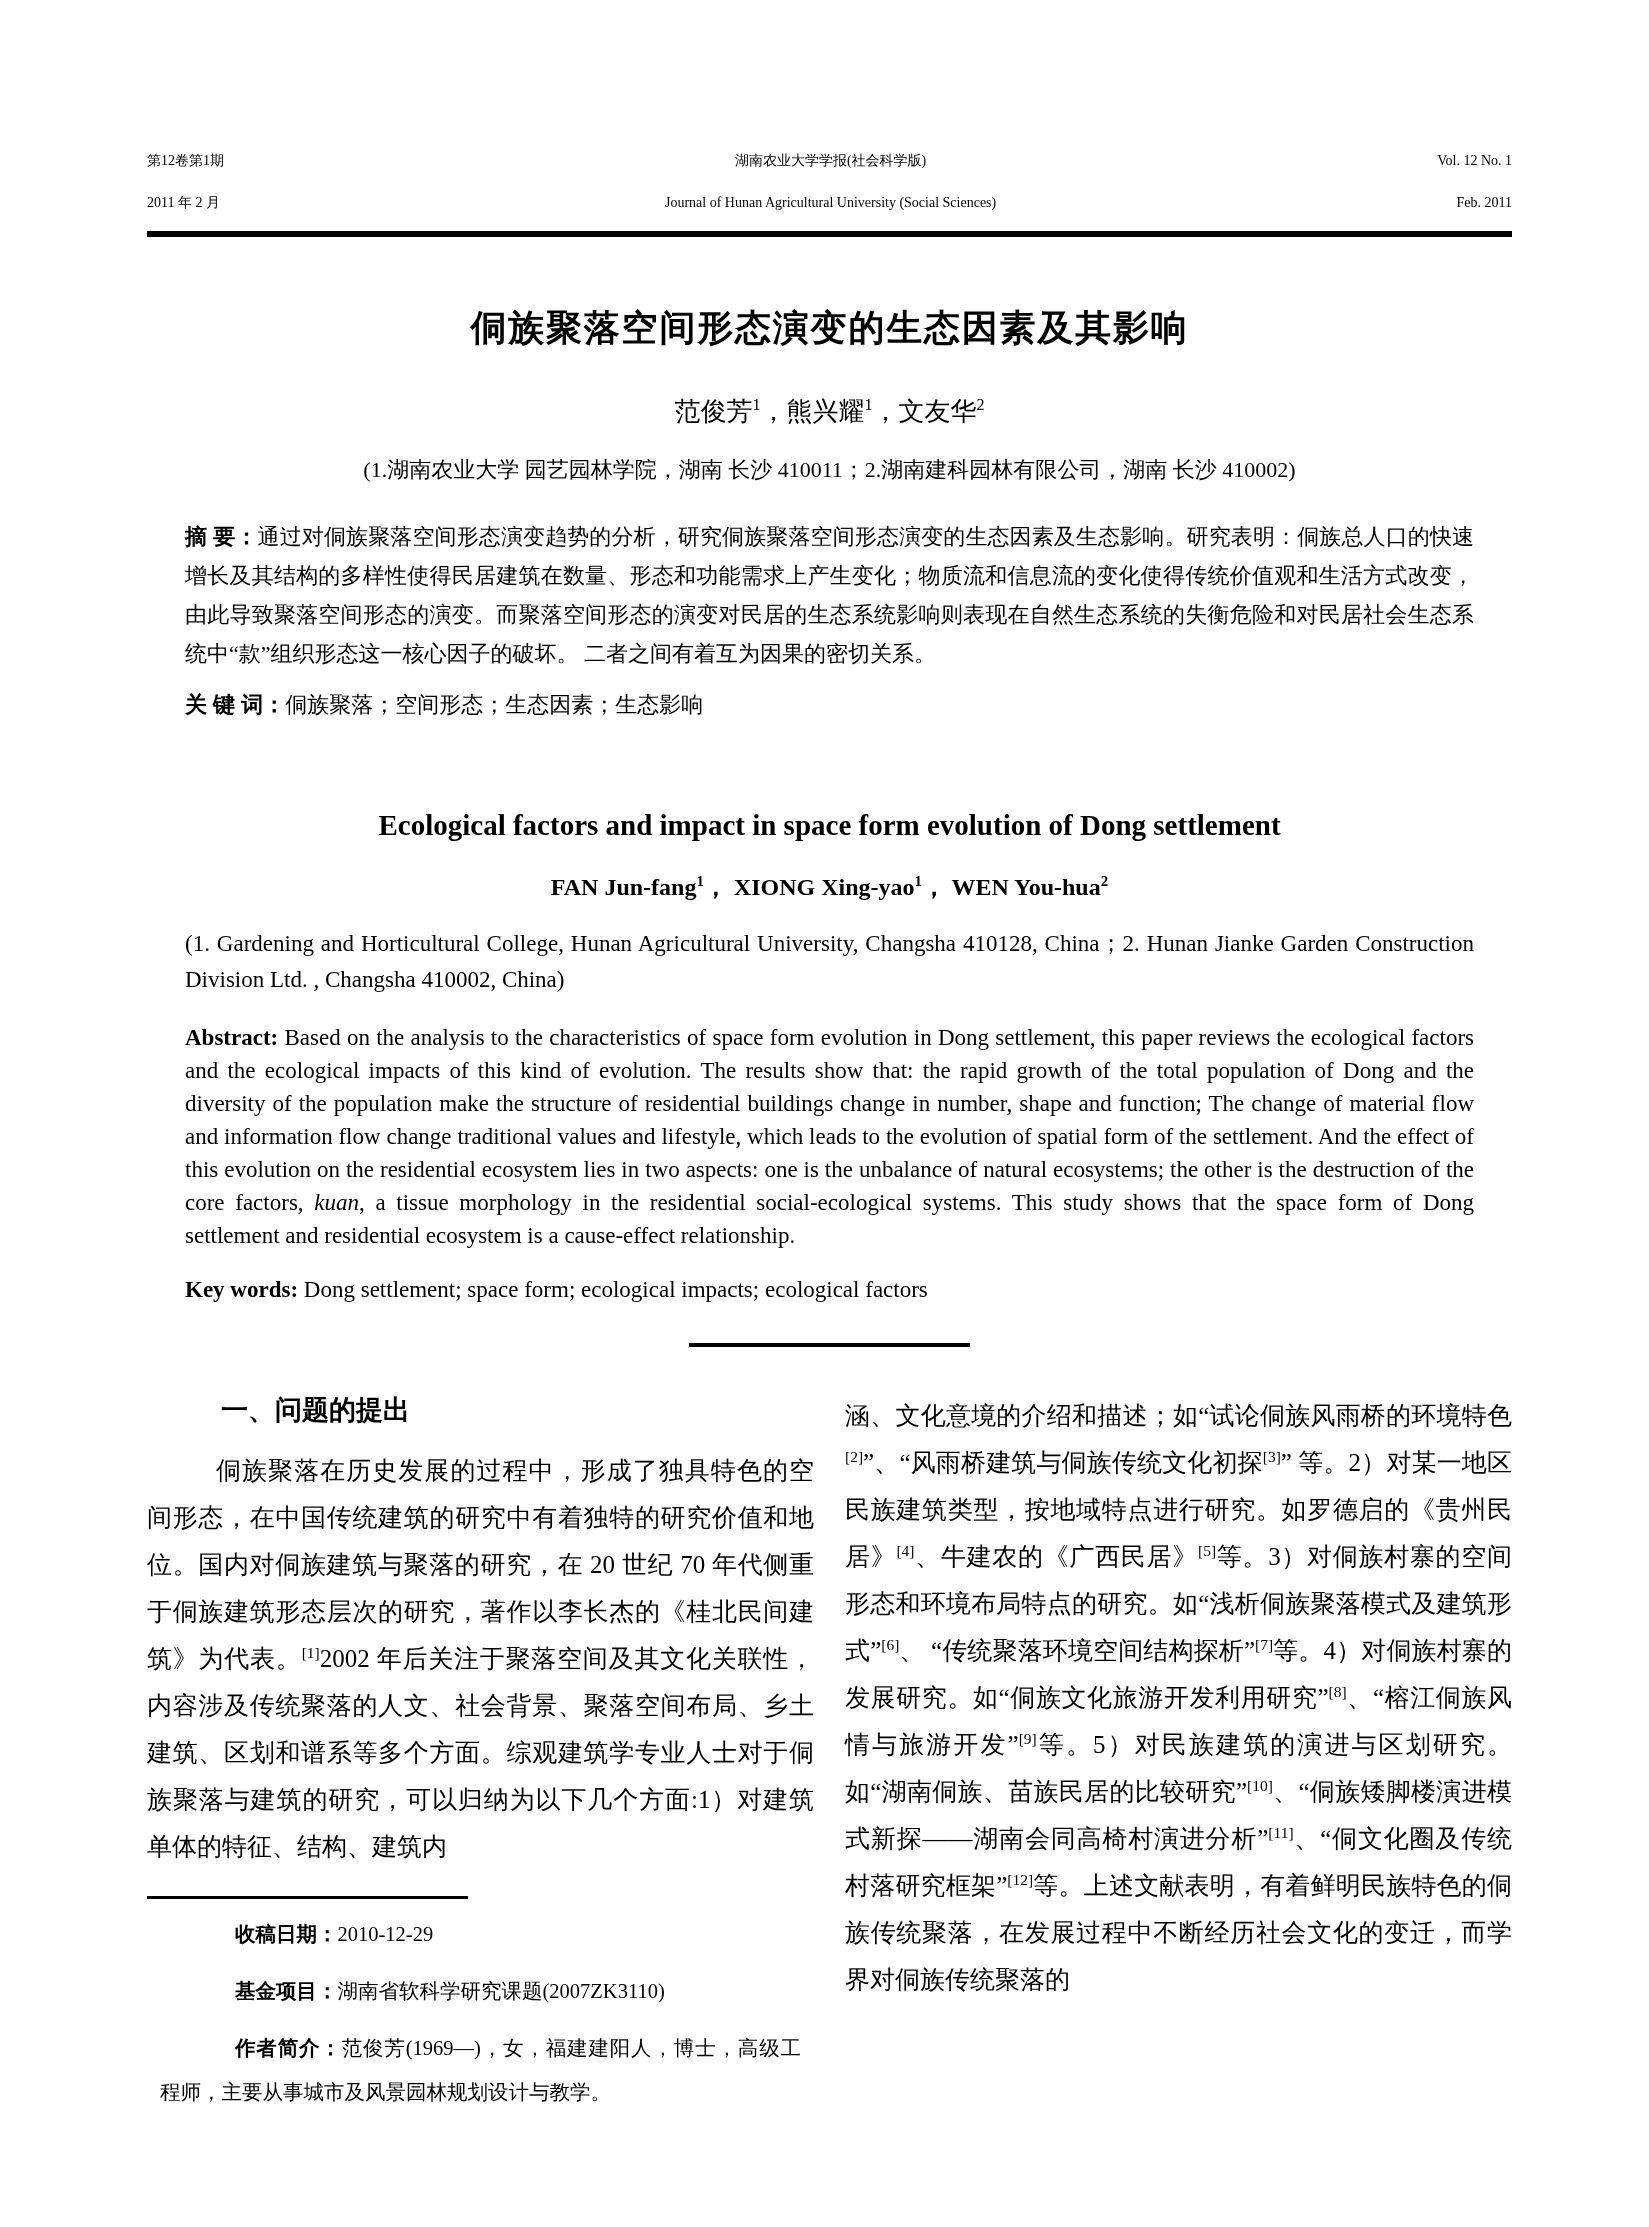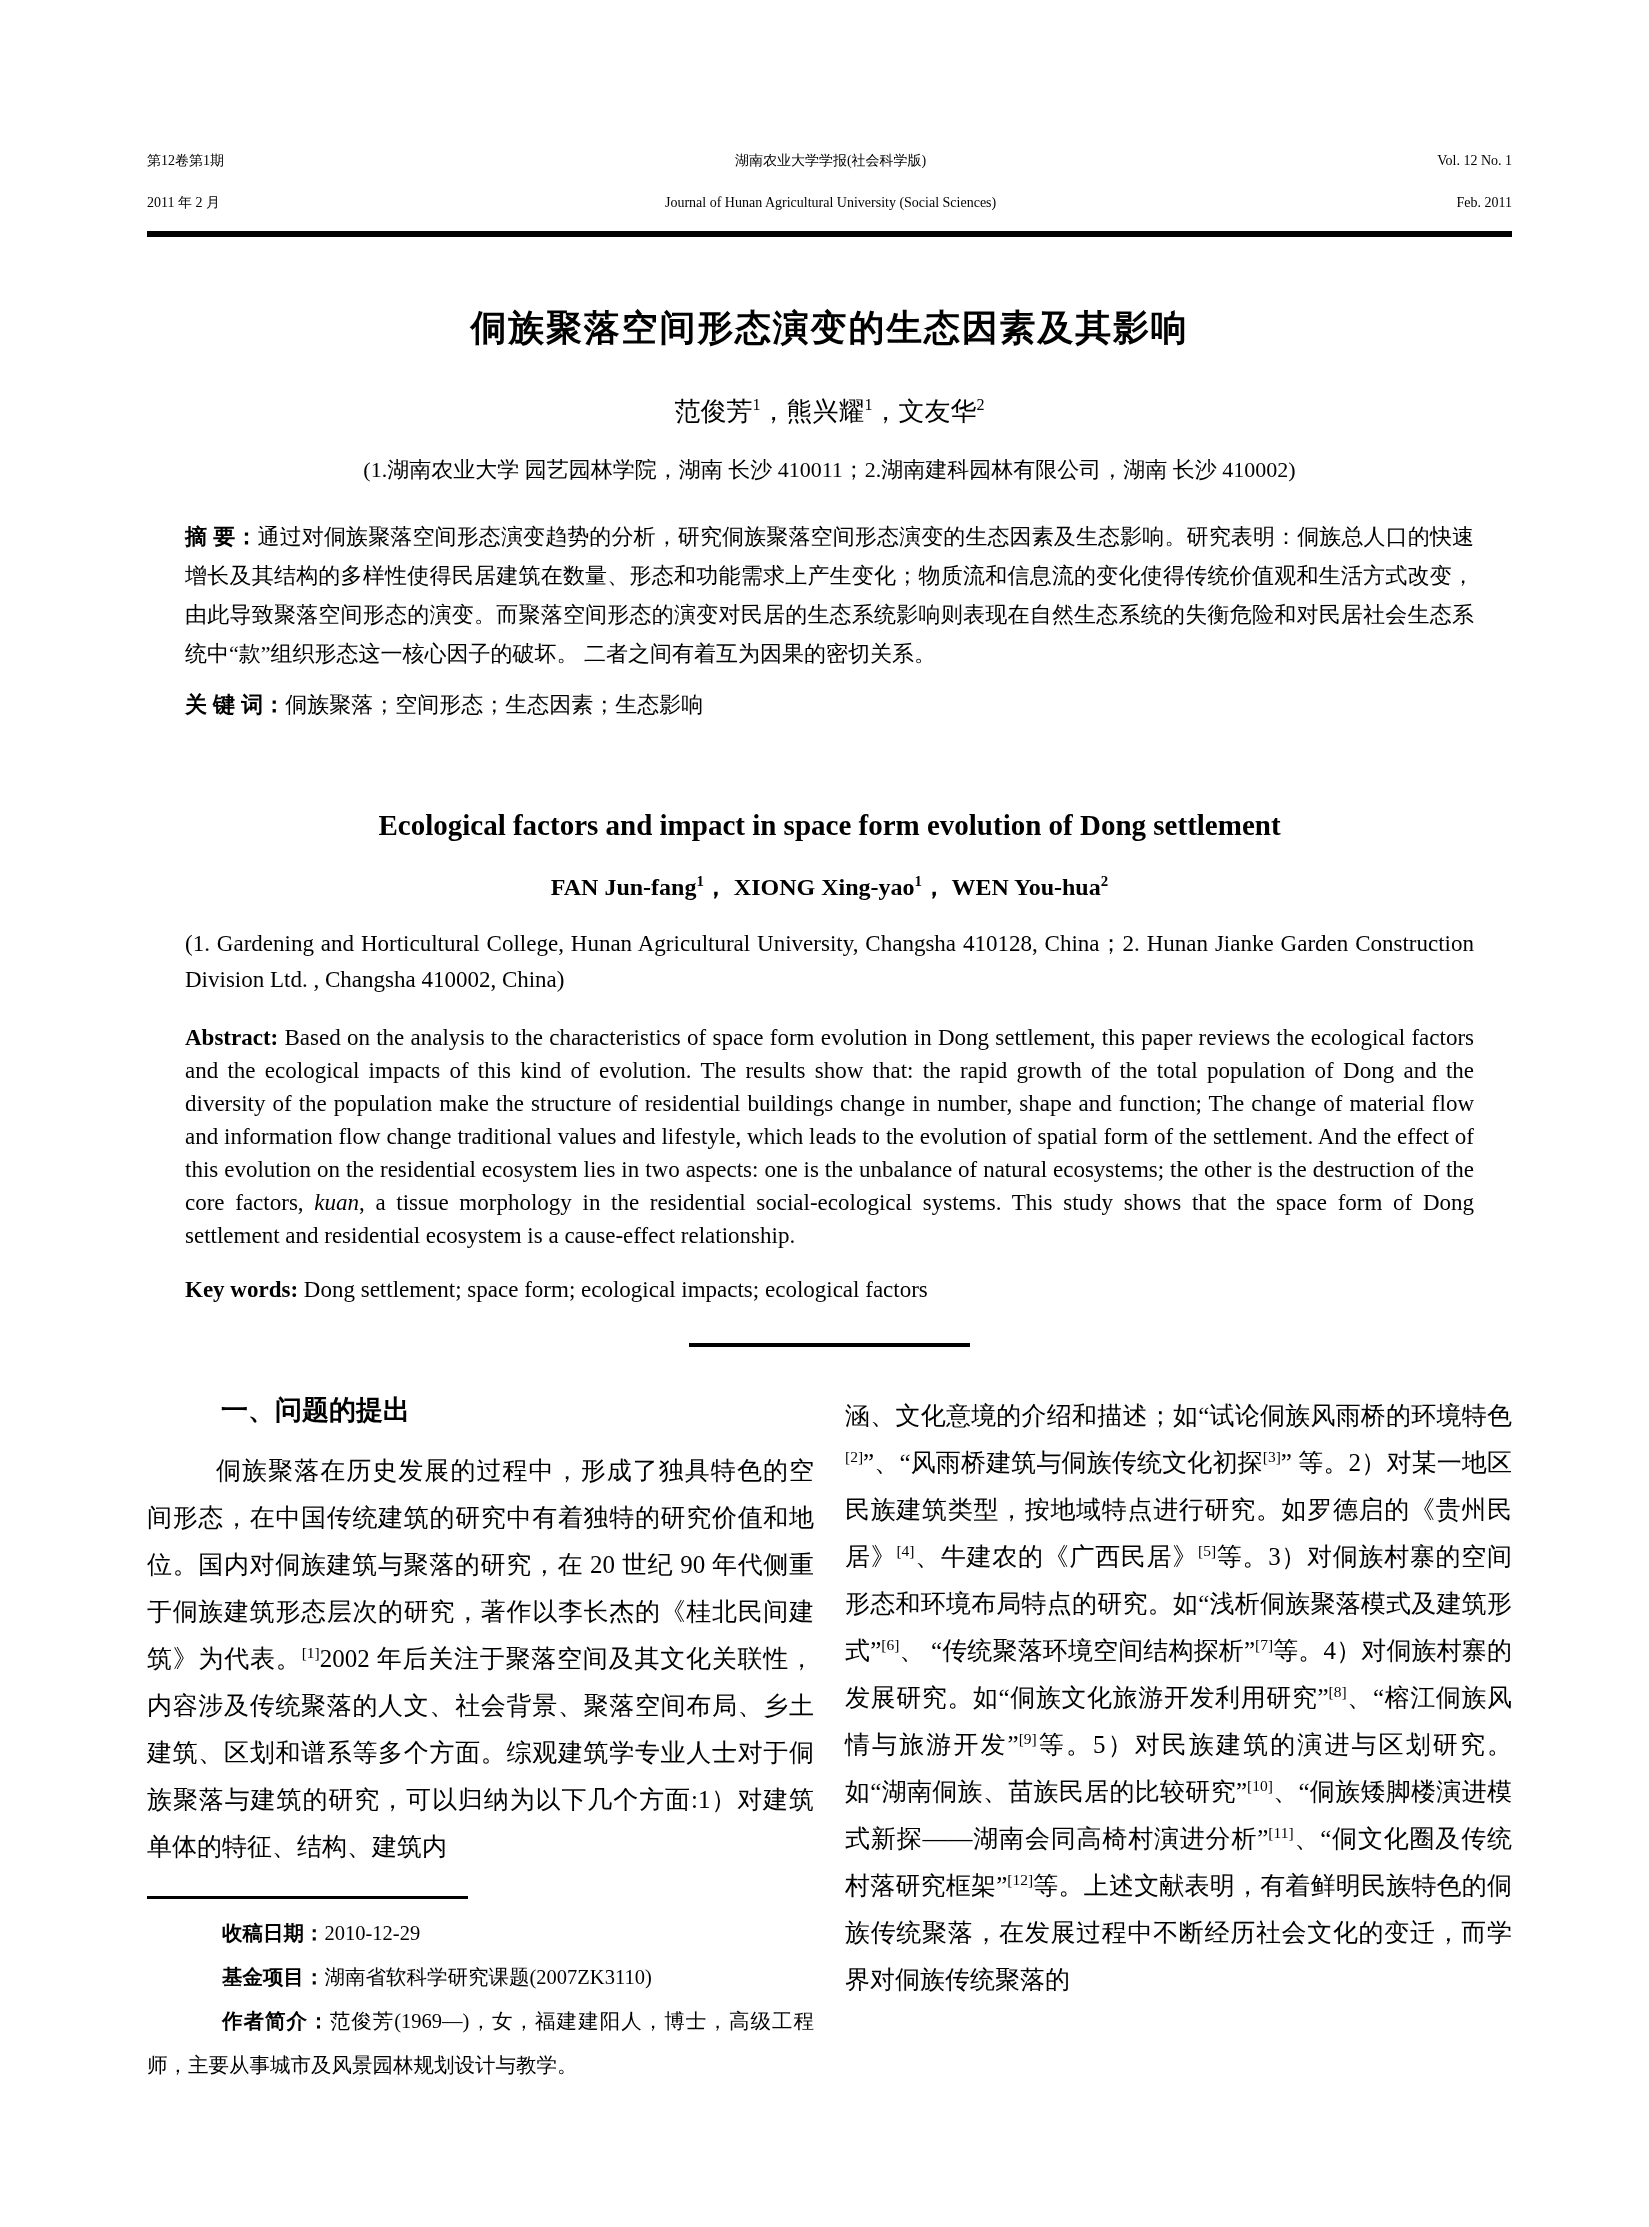--- a/index.html
+++ b/index.html
@@ -61,21 +61,21 @@
     font-family:"Liberation Sans","DejaVu Sans",sans-serif;
     font-weight:bold;font-size:27px;line-height:36px;
     margin:0 0 18.7px 74px;
   }
   .body-p{font-size:25px;line-height:47px;text-align:justify;margin:0;}
   .indent{text-indent:69px;}
 
   
   .footnote-block{margin-top:26px;}
   .fn-rule{width:321px;height:2.7px;background:#000;margin:0 0 12.5px 0;}
-  .fn{font-size:20.5px;line-height:44px;text-align:justify;margin:0;text-indent:75px;}
+  .fn{font-size:20.5px;line-height:44px;text-align:justify;margin:13px;text-indent:75px;}
   .fn .lbl-cn{font-size:20.5px;}
 </style>
 </head>
 <body>
 
 <div class="page">
 
   <div class="jheader">
     <div class="hcol hleft">
       <span class="hline">第12卷第1期</span>
@@ -109,21 +109,21 @@
     <p class="abstract-en"><span class="lbl-en">Abstract: </span><span><span>Based on the analysis to the characteristics of space form evolution in Dong settlement, this paper reviews the ecological factors and the ecological impacts of this kind of evolution. The results show that: the rapid growth of the total population of Dong and the diversity of the population make the structure of residential buildings change in number, shape and function; The change of material flow and information flow change traditional values and lifestyle, which leads to the evolution of spatial form of the settlement. And the effect of this evolution on the residential ecosystem lies in two aspects: one is the unbalance of natural ecosystems; the other is the destruction of the core factors, </span><span style="font-style: italic;">kuan</span><span>, a tissue morphology in the residential social-ecological systems. This study shows that the space form of Dong settlement and residential ecosystem is a cause-effect relationship.</span></span></p>
 
     <p class="keywords-en"><span class="lbl-en">Key words: </span><span>Dong settlement; space form; ecological impacts; ecological factors</span></p>
   </div>
 
   <div class="mid-sep"></div>
 
   <div class="columns">
     <div class="col">
       <h3 class="sec-heading">一、问题的提出</h3>
-      <p class="body-p indent"><span>侗族聚落在历史发展的过程中，形成了独具特色的空间形态，在中国传统建筑的研究中有着独特的研究价值和地位。国内对侗族建筑与聚落的研究，在 20 世纪 90 年代侧重于侗族建筑形态层次的研究，著作以李长杰的《桂北民间建筑》为代表。</span><sup>[1]</sup><span>2002 年后关注于聚落空间及其文化关联性，内容涉及传统聚落的人文、社会背景、聚落空间布局、乡土建筑、区划和谱系等多个方面。综观建筑学专业人士对于侗族聚落与建筑的研究，可以归纳为以下几个方面:1）对建筑单体的特征、结构、建筑内</span></p>
+      <p class="body-p indent"><span>侗族聚落在历史发展的过程中，形成了独具特色的空间形态，在中国传统建筑的研究中有着独特的研究价值和地位。国内对侗族建筑与聚落的研究，在 20 世纪 70 年代侧重于侗族建筑形态层次的研究，著作以李长杰的《桂北民间建筑》为代表。</span><sup>[1]</sup><span>2002 年后关注于聚落空间及其文化关联性，内容涉及传统聚落的人文、社会背景、聚落空间布局、乡土建筑、区划和谱系等多个方面。综观建筑学专业人士对于侗族聚落与建筑的研究，可以归纳为以下几个方面:1）对建筑单体的特征、结构、建筑内</span></p>
 
       <div class="footnote-block">
         <div class="fn-rule"></div>
         <p class="fn"><span class="lbl-cn">收稿日期：</span><span>2010-12-29</span></p>
         <p class="fn"><span class="lbl-cn">基金项目：</span><span>湖南省软科学研究课题(2007ZK3110)</span></p>
         <p class="fn"><span class="lbl-cn">作者简介：</span><span>范俊芳(1969—)，女，福建建阳人，博士，高级工程师，主要从事城市及风景园林规划设计与教学。</span></p>
       </div>
     </div>
 
     <div class="col">

